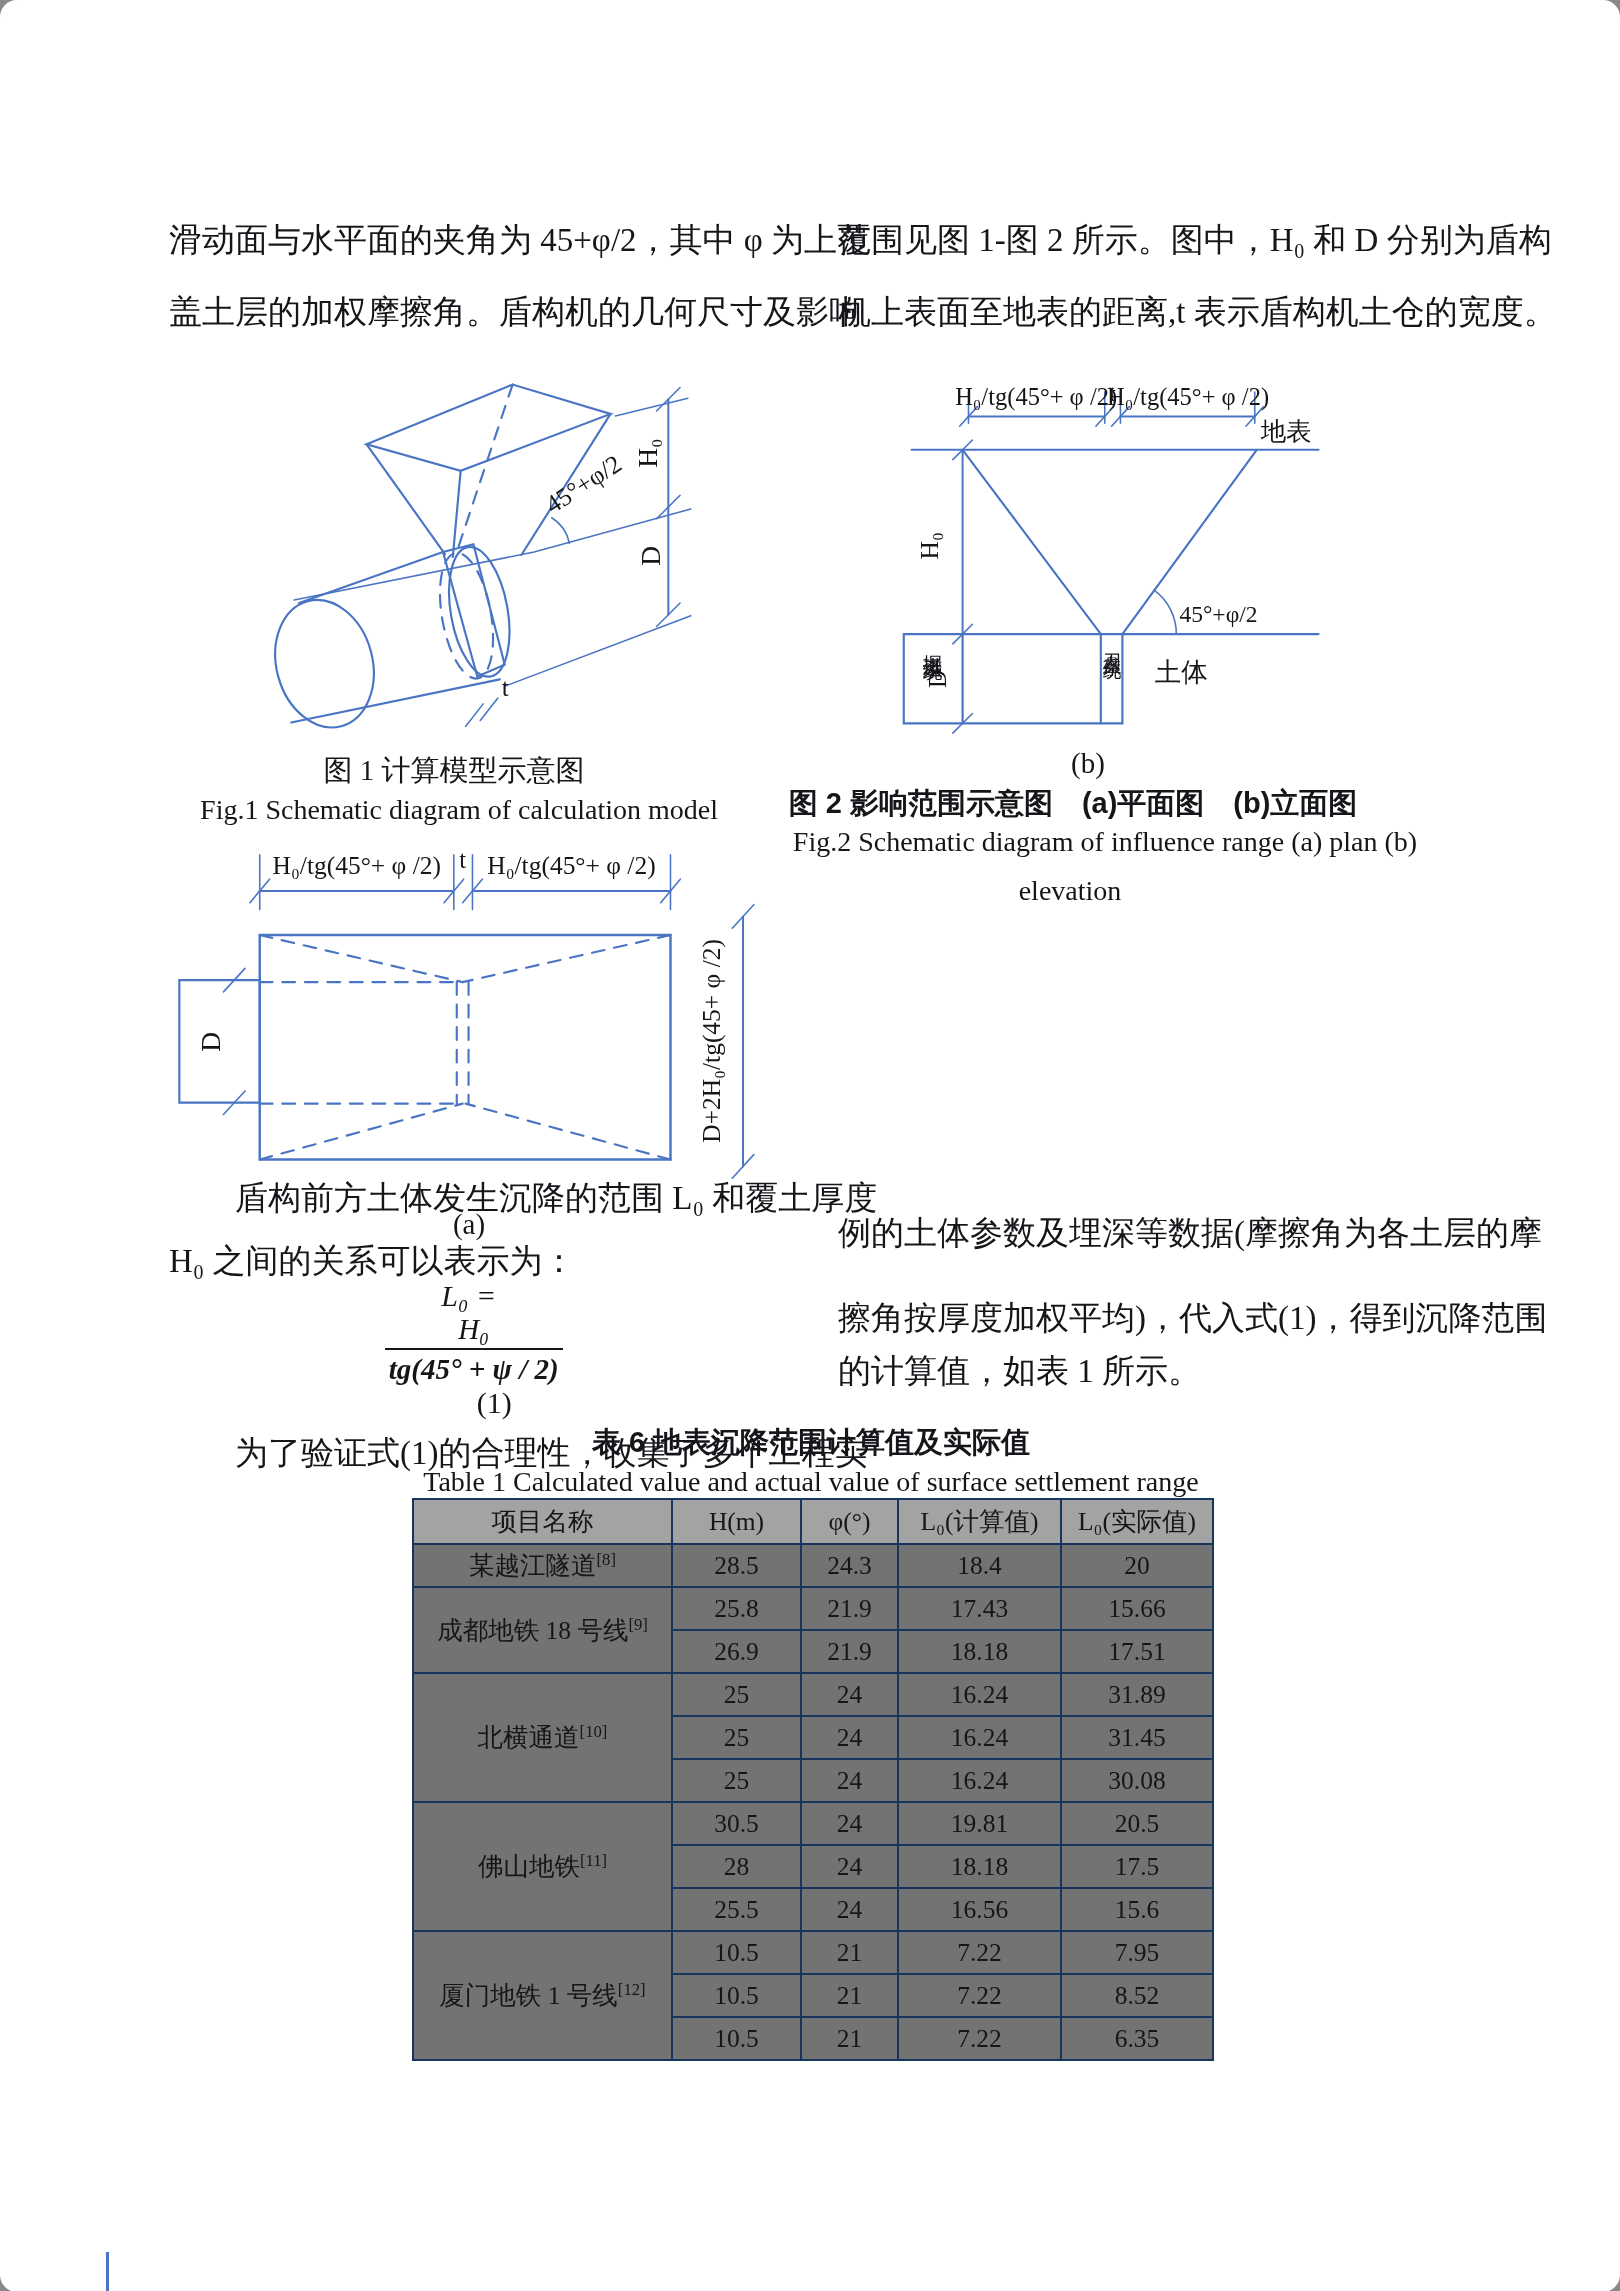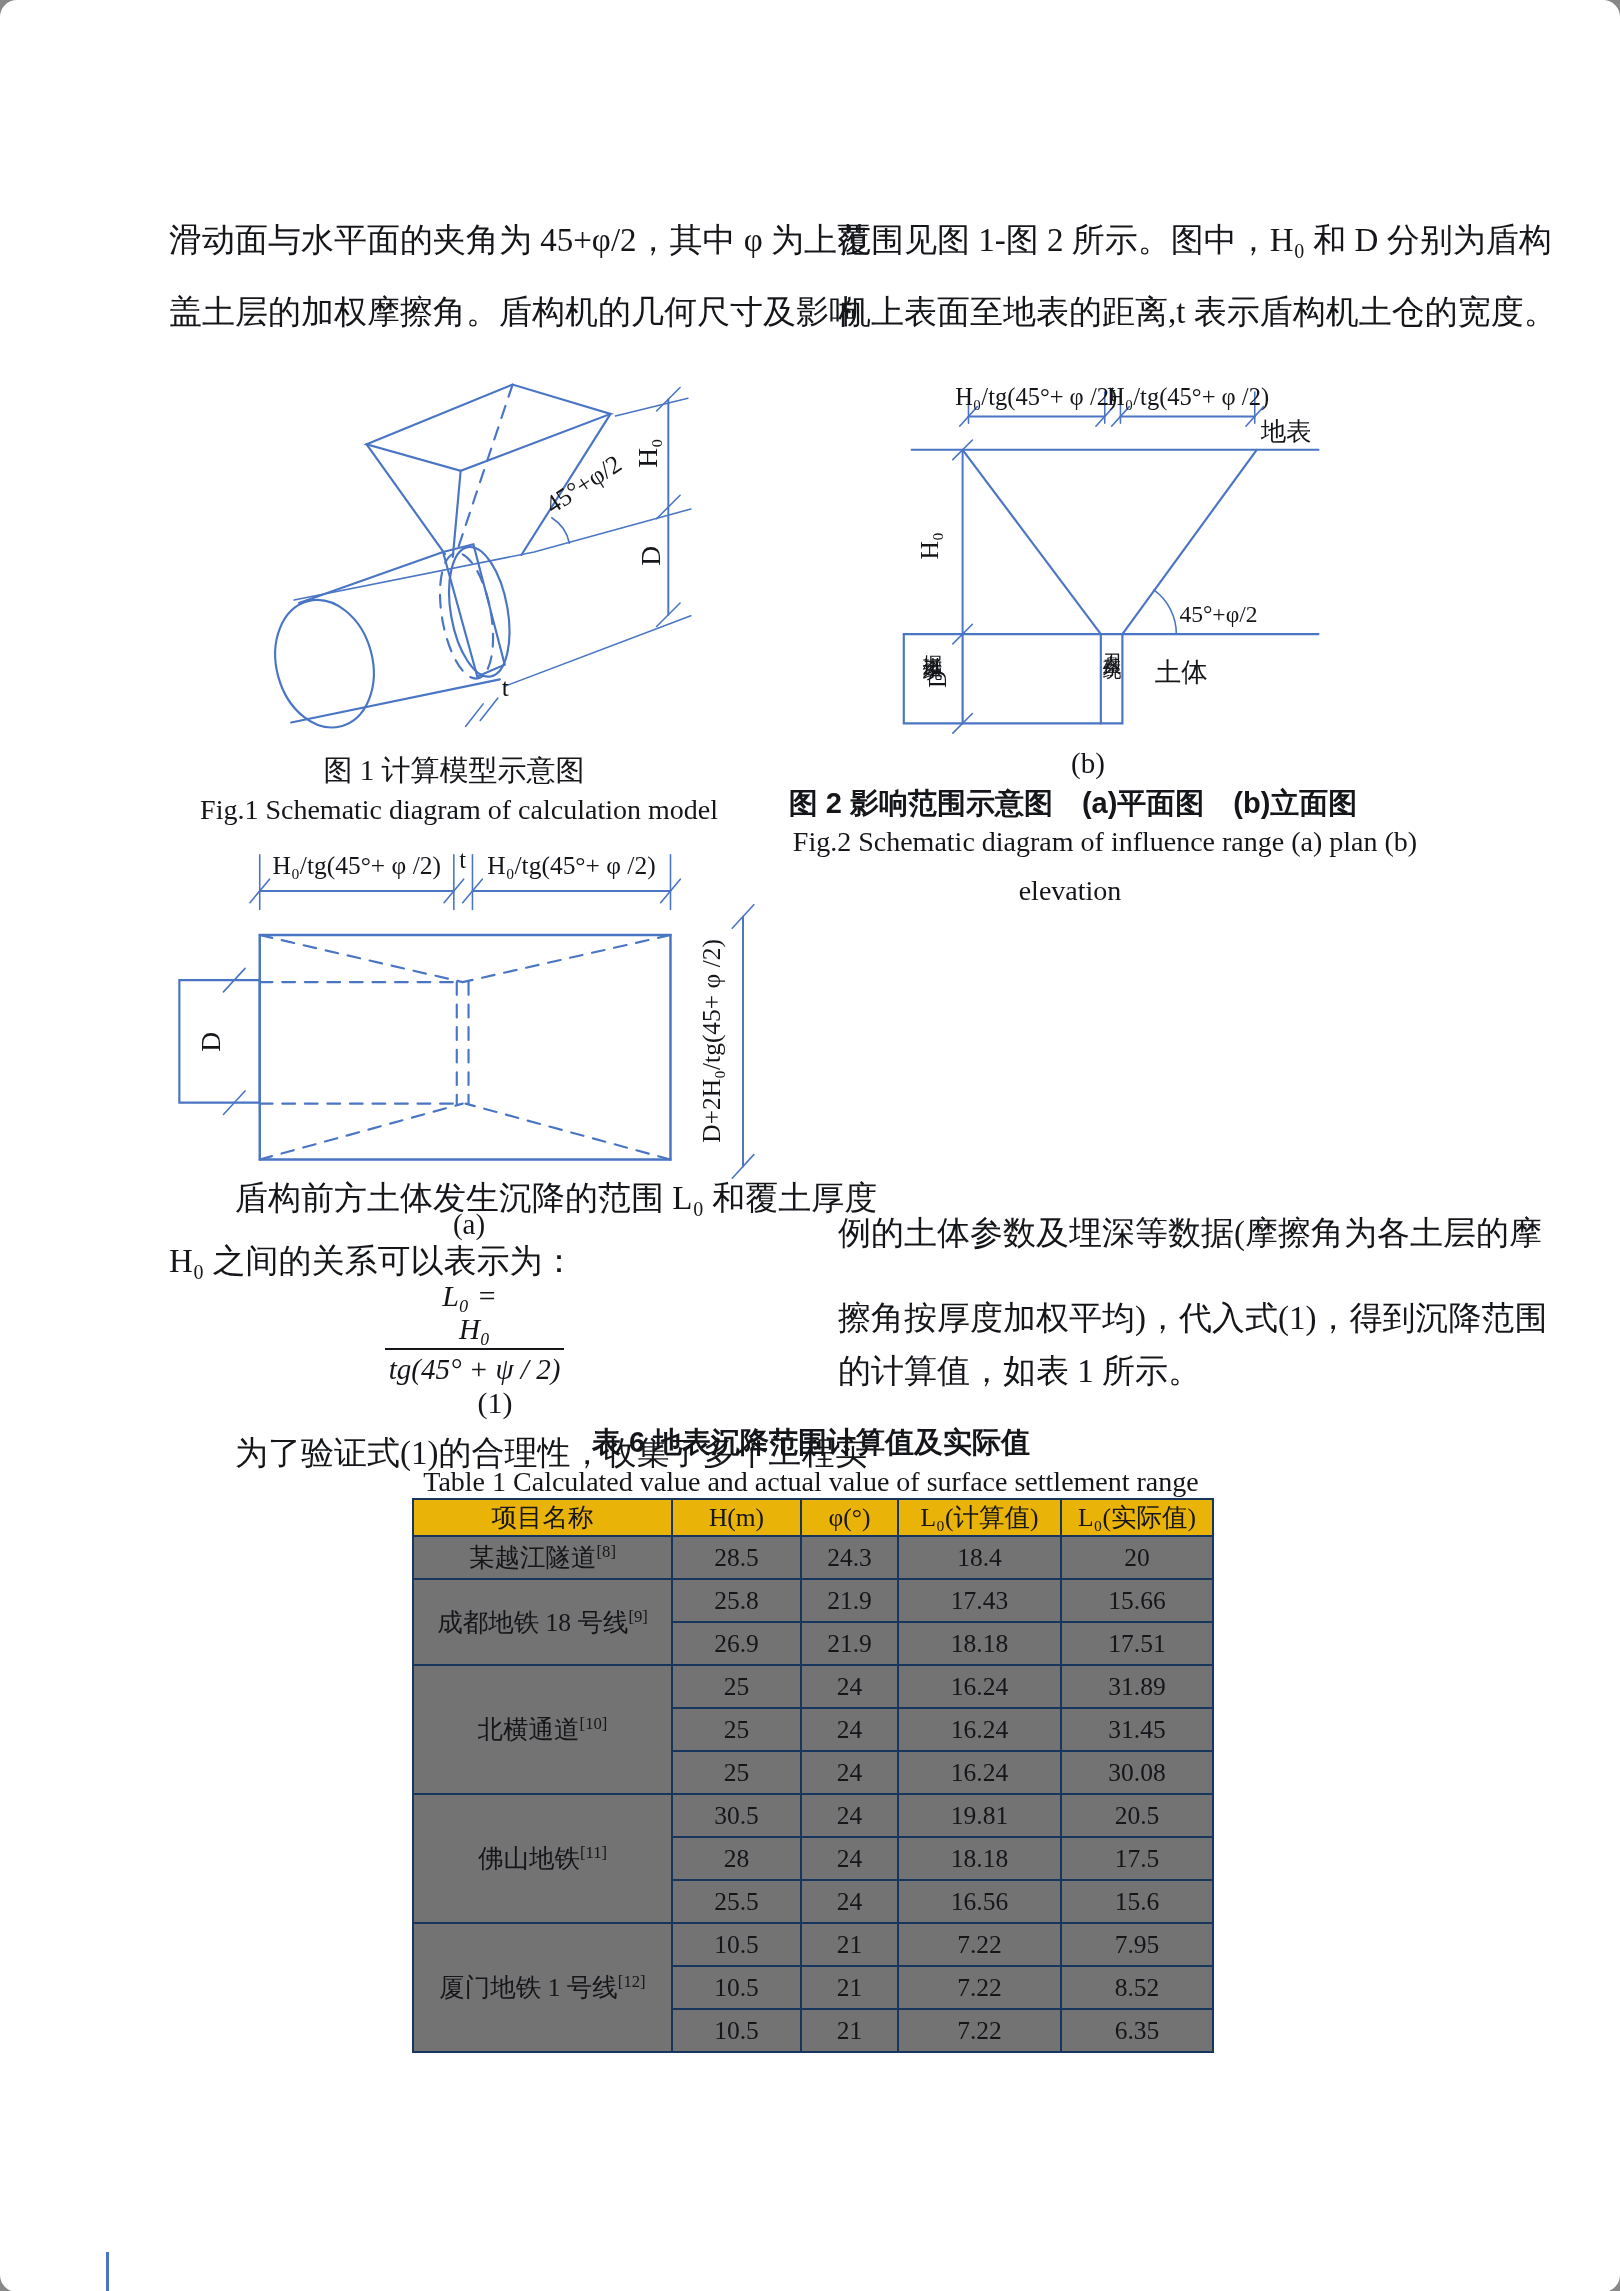--- a/index.html
+++ b/index.html
@@ -21,32 +21,32 @@
   .svgtxt { fill:var(--ink); font-family:"Liberation Serif","DejaVu Serif",serif; }
   .vtext {
     position:absolute; writing-mode:vertical-rl; text-orientation:upright;
     letter-spacing:2px; font-size:19.6px; white-space:nowrap;
   }
   
   .equation { position:absolute; left:375px; top:1279px; display:flex; align-items:center; font-size:30px; font-style:italic;flex-direction:column; }
   .equation .frac { display:inline-flex; flex-direction:column; align-items:center; margin-left:9.8px; }
   .equation .num { font-size:29px; padding:0 5.9px 2px; }
   .equation .bar { height:2px; background:var(--ink); width:100%; }
-  .equation .den { font-size:29px; padding:2.9px 3.9px 0; }
+  .equation .den { font-size:29px; padding:2.9px 3.9px 0;font-weight:bold; }
   .equation .eqno { font-style:normal; margin-left:51px; font-size:30px; }
   
   .paper-table {
     position:absolute; left:412px; top:1498px; width:800px;
     border-collapse:collapse; table-layout:fixed;
     font-size:25.5px; text-align:center;
   }
   .paper-table th, .paper-table td {
     border:2.4px solid #17365d; vertical-align:middle; padding:0;
   }
-  .paper-table th { background:#eab308; font-weight:normal; height:37px; }
+  .paper-table th { background:#a3a3a3; font-weight:normal; height:45px; }
   .paper-table td { background:#737373; height:43px; }
   .paper-table sup { font-size:16.7px; }
   .edge-mark { position:absolute; left:106px; top:2252px; width:2.9px; height:39px; background:var(--blue); }
 </style>
 </head>
 <body>
 
 <div class="page">
 
   <div class="line" style="left:169px;top:218px">滑动面与水平面的夹角为 45+φ/2，其中 φ 为上覆</div>

